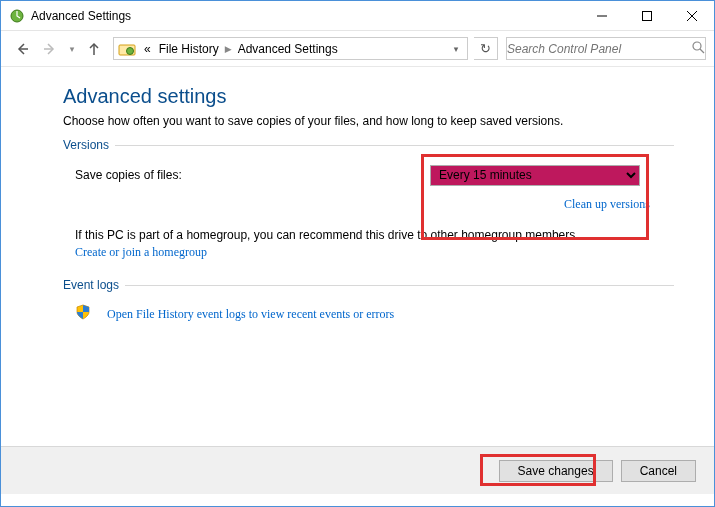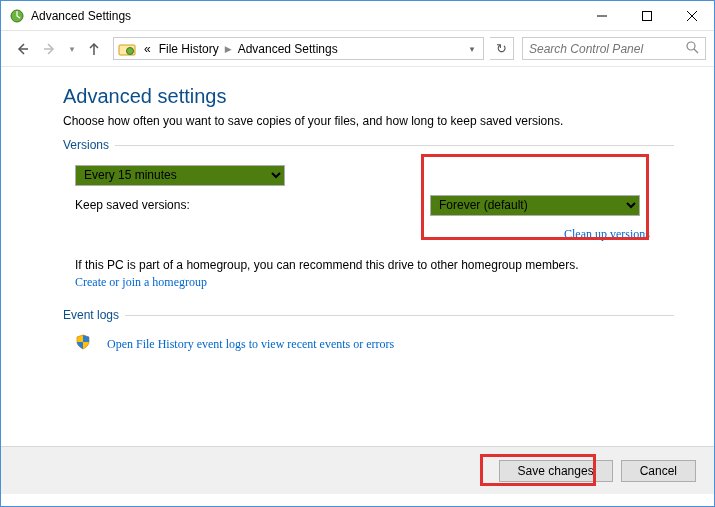--- a/index.html
+++ b/index.html
@@ -87,27 +87,27 @@
 }
 .refresh-btn {
   width: 24px; height: 23px;
   border: 1px solid #ccc;
   border-left: none;
   display: flex; align-items: center; justify-content: center;
   font-size: 13px;
   color: #555;
 }
 .searchbox {
-  width: 184px;
+  width: 200px;
   height: 23px;
   border: 1px solid #ccc;
   margin-left: 6px;
   display: flex;
   align-items: center;
-  padding: 0 6px;
+  padding: 0 0;
 }
 .searchbox input {
   border: none;
   outline: none;
   flex: 1;
   font-size: 12px;
   color: #555;
   font-style: italic;
 }
 .search-icon { color: #888; font-size: 13px; }
@@ -160,21 +160,21 @@
   width: 355px;
 }
 .select-wrap {
   flex: 1;
   position: relative;
 }
 .select-wrap select {
   width: 210px;
   height: 21px;
   border: 1px solid #adadad;
-  background: #4d7c0f;
+  background: #be185d;
   font-size: 12px;
   padding-left: 4px;
 }
 .highlight-box {
   border: 3px solid #e03030;
   position: absolute;
 }
 .cleanup-row {
   text-align: right;
   padding-right: 10px;
@@ -306,31 +306,24 @@
   <div class="heading">Advanced settings</div>
   <div class="subtext">Choose how often you want to save copies of your files, and how long to keep saved versions.</div>
 
   <div class="group">
     <div class="group-title">
       <span>Versions</span>
       <span class="line"></span>
     </div>
     <div class="group-body" style="position:relative;">
       <div class="field-row">
+        <span class="field-label">Save copies of files:</span>
         <span class="select-wrap">
           <select>
             <option>Every 15 minutes</option>
-          </select>
-        </span>
-      </div>
-      <div class="field-row">
-        <span class="field-label">Keep saved versions:</span>
-        <span class="select-wrap">
-          <select>
-            <option>Forever (default)</option>
           </select>
         </span>
       </div>
       <div class="cleanup-row">
         <span class="link-text">Clean up versions</span>
       </div>
       <div class="highlight-box" style="top:-4px; left:358px; width:228px; height:86px;"></div>
     </div>
   </div>
 

